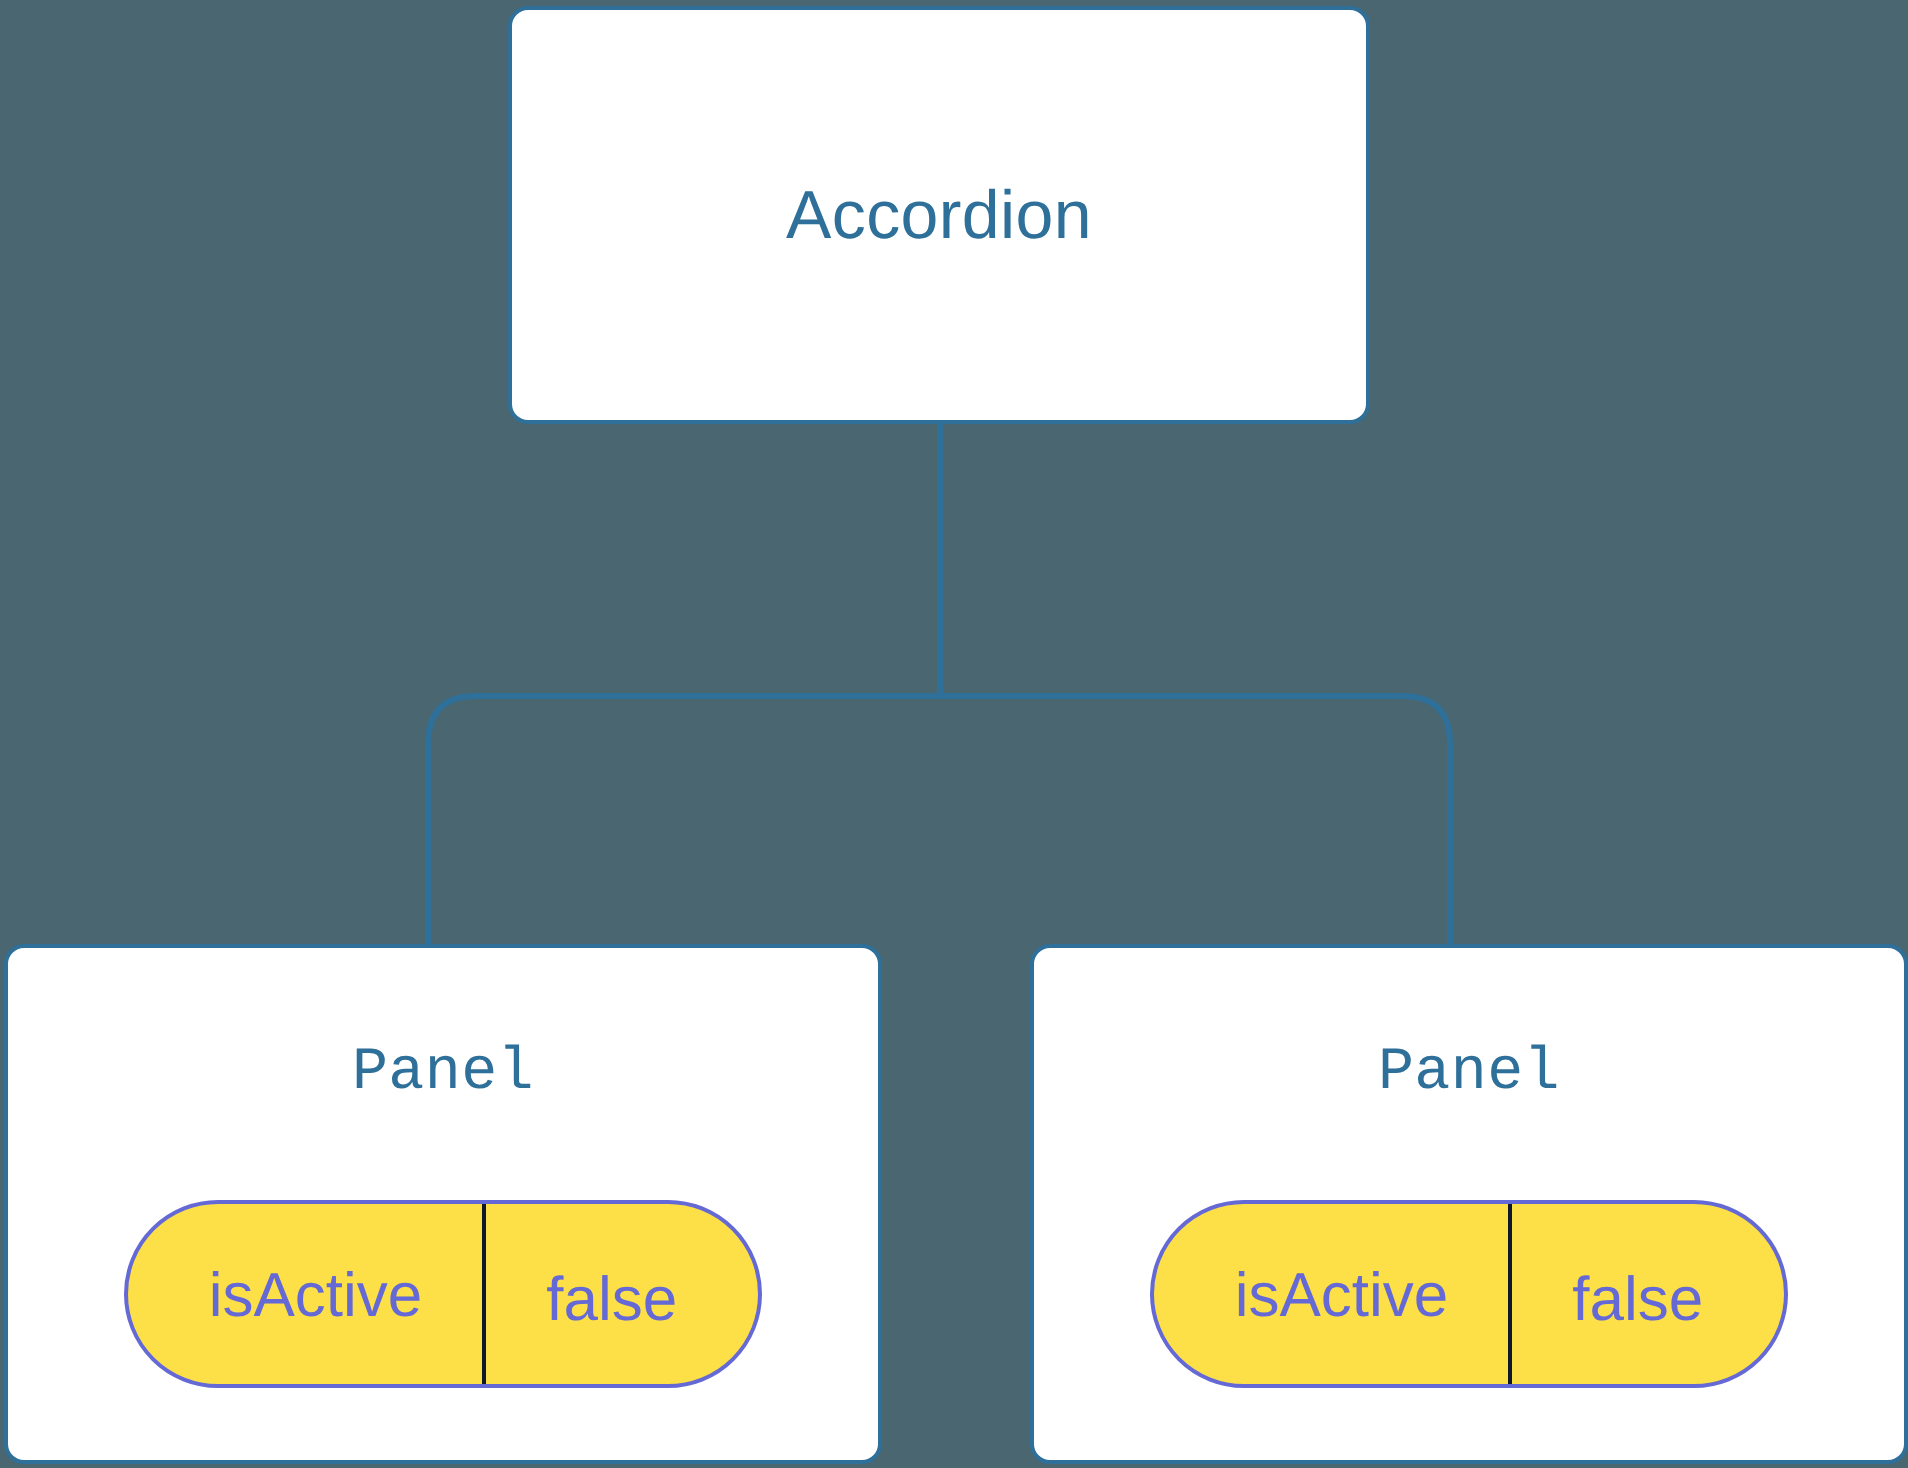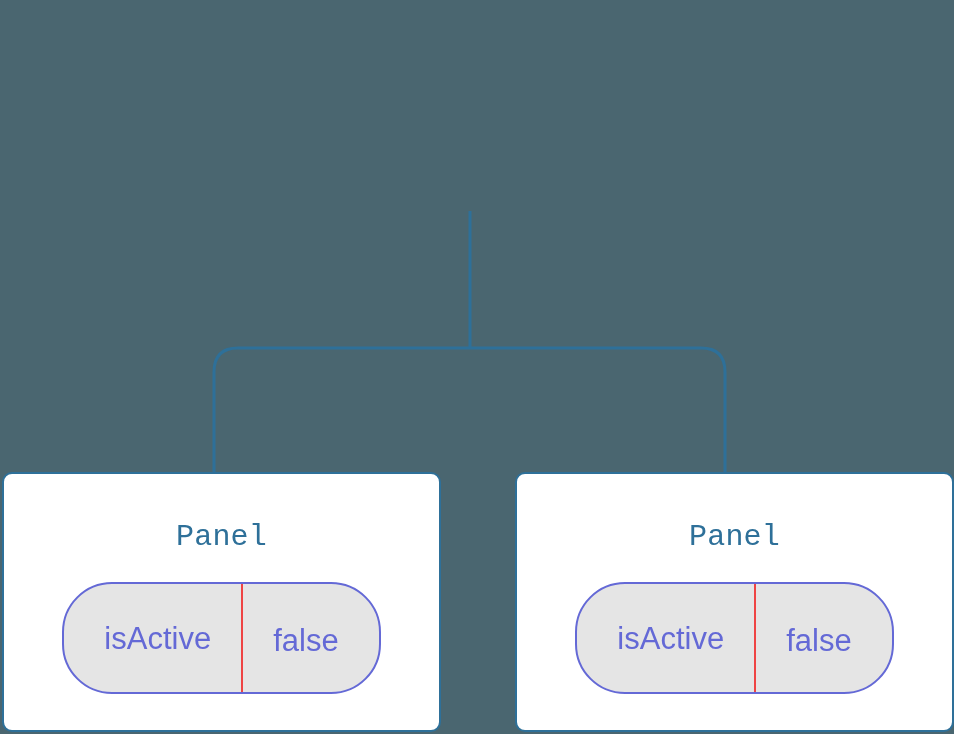--- a/index.html
+++ b/index.html
@@ -65,61 +65,64 @@
     letter-spacing: 0.2px;
     white-space: nowrap;
   }
   .node-child .node-title {
     font-size: 30px;
     font-family: Liberation Mono, monospace;
   }
 
   
   .state-pill {
-    margin-top: 30px;
-    height: 112px;
+    margin-top: 48px;
+    height: 94px;
     border: 2px solid #6469d6;
     border-radius: 50px;
     box-sizing: border-box;
     display: flex;
     align-items: stretch;
-    background: #e5e5e5;
+    background: #fde047;
   }
   .state-key,
   .state-val {
     display: flex;
     align-items: center;
     justify-content: center;
     color: #6469d6;
     font-size: 31px;
     line-height: 1;
     white-space: nowrap;
     box-sizing: border-box;
   }
   .state-key {
     padding: 0 30px 0 40px;
   }
   .state-val {
     padding: 4px 40px 0 30px;
-    border-left: 2px solid #ef4444;
+    border-left: 2px solid #0f172a;
   }
 </style>
 </head>
 <body>
 
 <div id="stage">
 
   <svg id="edges" viewBox="0 0 954 734" width="954" height="734" fill="none">
 
     <path d="M 470 211 L 470 348" stroke="#2e7099" stroke-width="3" fill="none"></path>
 
     <path d="M 470 348 L 238 348 Q 214 348 214 372 L 214 473" stroke="#2e7099" stroke-width="3" fill="none"></path>
     <path d="M 470 348 L 701 348 Q 725 348 725 372 L 725 473" stroke="#2e7099" stroke-width="3" fill="none"></path>
   </svg>
 
+  <div class="node node-root">
+    <div class="node-title">Accordion</div>
+  </div>
 
   <div class="node node-child node-child-left">
     <div class="node-title">Panel</div>
     <div class="state-pill">
       <div class="state-key">isActive</div>
       <div class="state-val">false</div>
     </div>
   </div>
 
   <div class="node node-child node-child-right">

